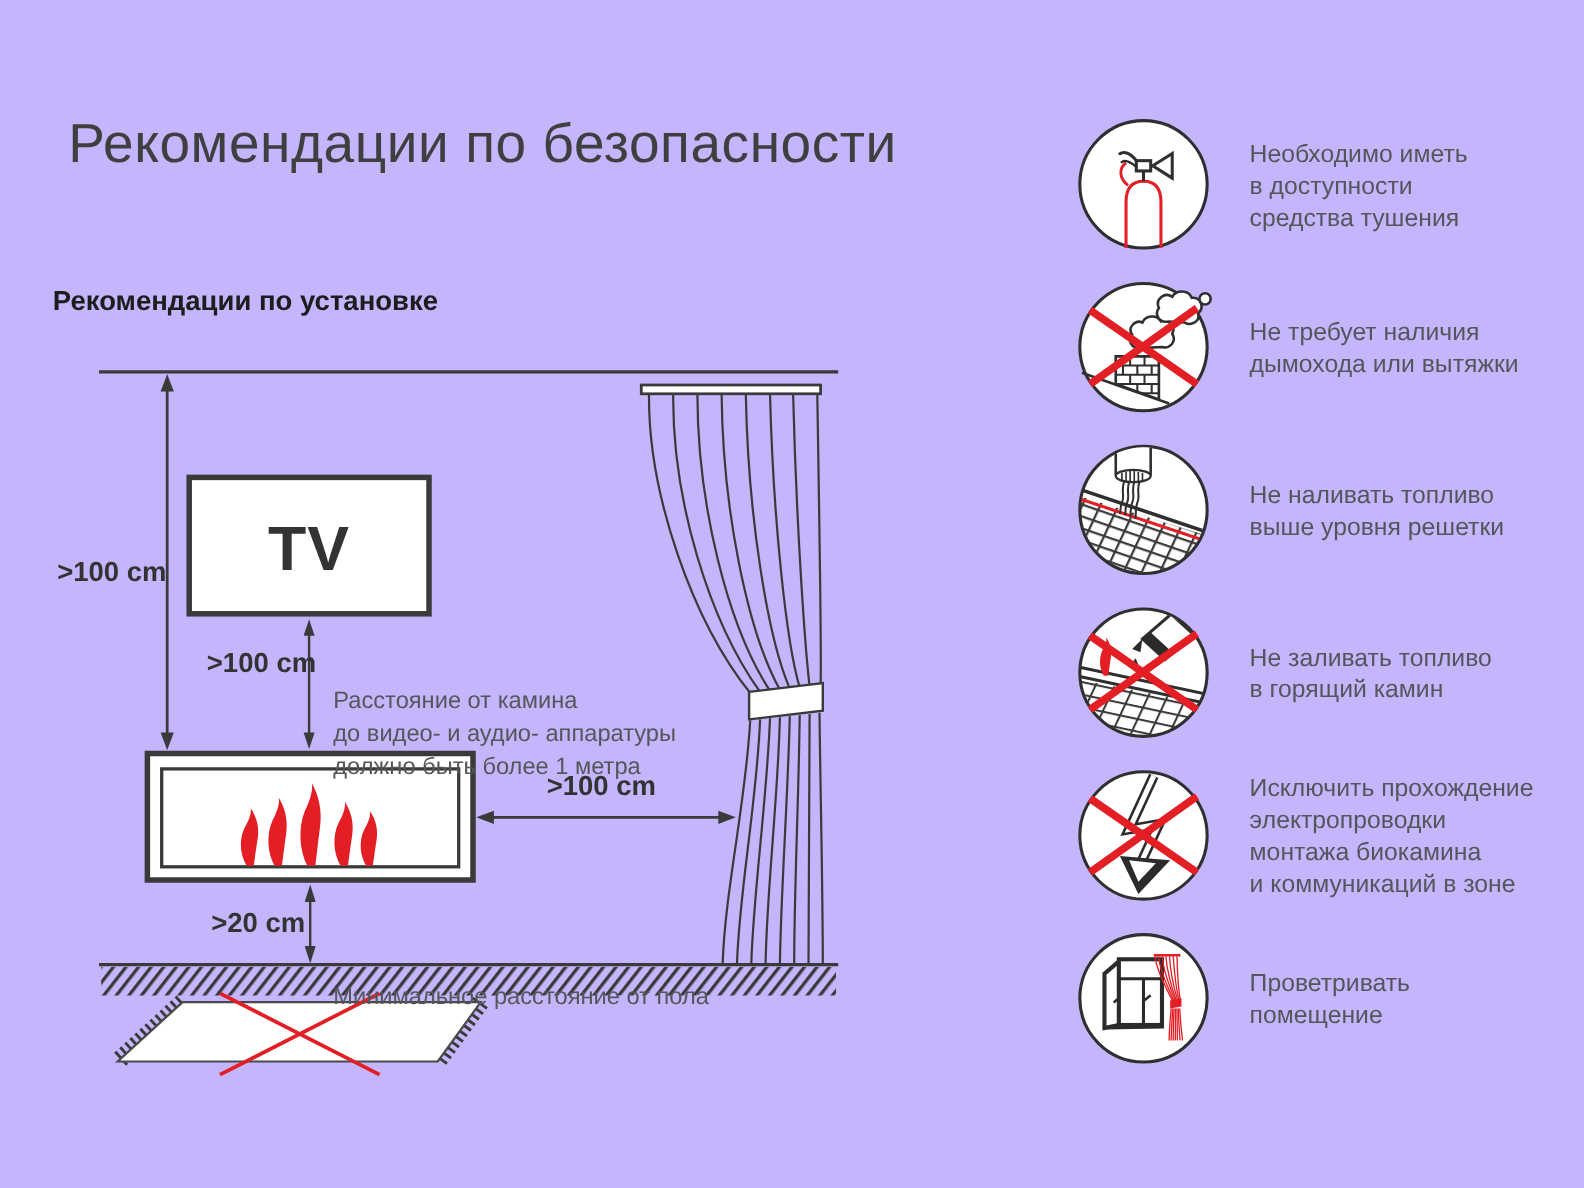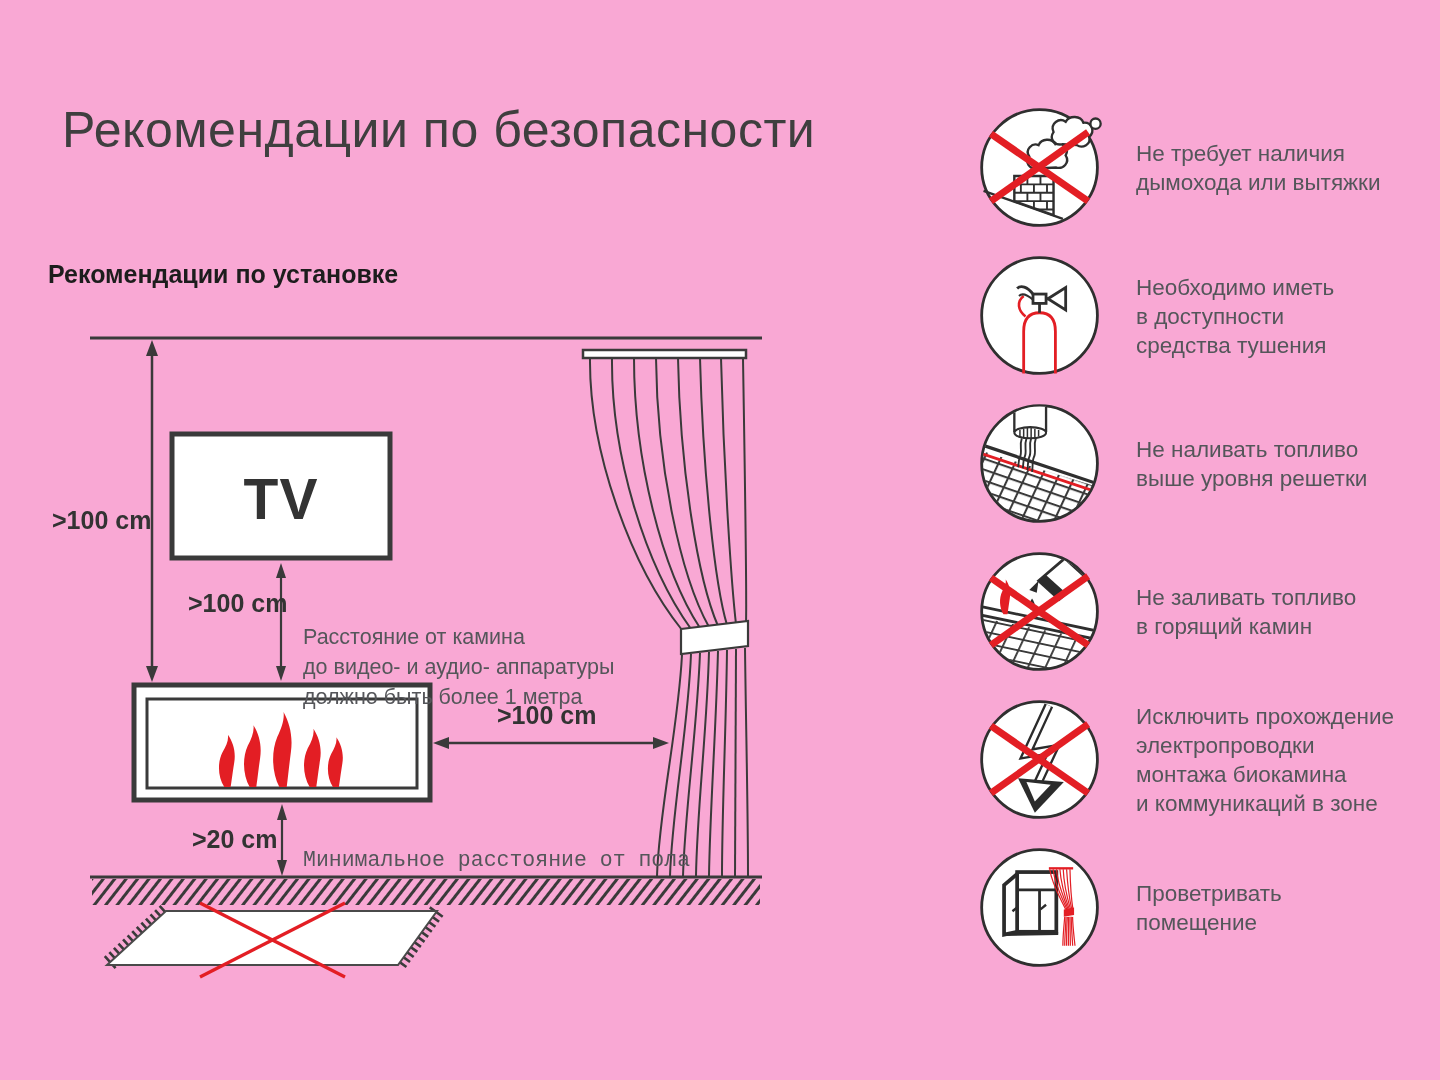--- a/index.html
+++ b/index.html
@@ -1,32 +1,32 @@
 <!DOCTYPE html>
 <html><head>
 <meta charset="utf-8">
 <style>
   html,body{margin:0;padding:0;background:#fff;}
-  .canvas{position:relative;width:1440px;height:1080px;background:#f9a8d4;overflow:hidden;
+  .canvas{position:relative;width:1440px;height:1080px;background:#c4b5fd;overflow:hidden;
           font-family:"Liberation Sans","DejaVu Sans",sans-serif;color:#3a3a3a;}
   .page-title{position:absolute;left:62px;top:101px;font-size:50px;font-weight:400;
               letter-spacing:0.5px;color:#3f3f3f;white-space:nowrap;}
   .section-title{position:absolute;left:48px;top:260px;font-size:25px;font-weight:700;color:#1d1d1d;white-space:nowrap;}
   .scene{position:absolute;left:0;top:0;width:1440px;height:1080px;}
   .dim{position:absolute;font-size:25px;font-weight:700;color:#333;white-space:nowrap;}
   .dim-ceiling{left:52px;top:506px;width:90px;text-align:center;}
   .dim-tv{left:188px;top:589px;}
   .dim-curtain{left:497px;top:701px;}
   .dim-floor{left:192px;top:825px;}
   .tv-label{position:absolute;left:172px;top:466px;width:218px;text-align:center;
             font-size:57px;font-weight:700;color:#333;letter-spacing:1px;}
   .note{position:absolute;font-size:21.5px;color:#55565a;line-height:30px;margin-top:36px;}
   .note span{display:block;}
   .note-tv{left:303px;top:586px;}
-  .note-floor{left:303px;top:810px;line-height:28px;font-family:Liberation Mono, monospace;}
+  .note-floor{left:303px;top:856px;line-height:28px;}
   .safety-col{position:absolute;left:977px;top:105px;width:450px;}
   .safety-row{display:flex;align-items:center;gap:33px;margin-bottom:22px;height:126px;}
   .icon-wrap{width:126px;height:126px;flex:0 0 126px;}
   .icon-wrap svg{display:block;}
   .safety-text{font-size:22.5px;color:#54565a;line-height:29px;}
   .safety-text span{display:block;}
 </style>
 </head>
 <body>
 
@@ -135,20 +135,41 @@
   </div>
   <div class="note note-floor">
     <span>Минимальное расстояние от пола</span>
   </div>
 
   <div class="safety-col">
 
     <div class="safety-row">
       <div class="icon-wrap">
         <svg width="126" height="126" viewBox="0 0 135 135" xmlns="http://www.w3.org/2000/svg">
+          <circle cx="67" cy="67" r="62" fill="#ffffff" stroke="#2f2f2f" stroke-width="3"></circle>
+          <path d="M52,68 C44,62 42,52 50,46" fill="none" stroke="#e31e24" stroke-width="2.8"></path>
+          <path d="M50,129 L50,84 C50,70 56,64 67,64 C78,64 84,70 84,84 L84,129" fill="none" stroke="#e31e24" stroke-width="3"></path>
+          <line x1="67" y1="64" x2="67" y2="54" stroke="#2f2f2f" stroke-width="3"></line>
+          <rect x="60" y="44" width="14" height="10" fill="#ffffff" stroke="#2f2f2f" stroke-width="3"></rect>
+          <path d="M60,44 C54,36 47,34 43,38" fill="none" stroke="#2f2f2f" stroke-width="3"></path>
+          <path d="M60,50 C53,44 48,43 45,46" fill="none" stroke="#2f2f2f" stroke-width="2.2"></path>
+          <polygon points="76,49 95,37 95,61" fill="#ffffff" stroke="#2f2f2f" stroke-width="3"></polygon>
+          <line x1="74" y1="49" x2="76" y2="49" stroke="#2f2f2f" stroke-width="3"></line>
+        </svg>
+      </div>
+      <div class="safety-text">
+        <span>Необходимо иметь</span>
+        <span>в доступности</span>
+        <span>средства тушения</span>
+      </div>
+    </div>
+
+    <div class="safety-row">
+      <div class="icon-wrap">
+        <svg width="126" height="126" viewBox="0 0 135 135" xmlns="http://www.w3.org/2000/svg">
           <defs>
               <clipPath id="ch1">
                 <polygon points="40,76 82,76 82,118 40,103"></polygon>
               </clipPath>
             </defs>
           <circle cx="67" cy="67" r="62" fill="#ffffff" stroke="#2f2f2f" stroke-width="3"></circle>
           <line x1="7" y1="92" x2="92" y2="122" stroke="#2f2f2f" stroke-width="2.6"></line>
           <polygon points="40,76 82,76 82,118 40,103" fill="#ffffff" stroke="#2f2f2f" stroke-width="2.6"></polygon>
           <g clip-path="url(#ch1)" stroke="#2f2f2f" stroke-width="2">
             <line x1="40" y1="85" x2="82" y2="85"></line>
@@ -171,41 +192,20 @@
           <circle cx="127" cy="20" r="5.5" fill="#ffffff" stroke="#2f2f2f" stroke-width="2.5"></circle>
           <g stroke="#e31e24" stroke-width="7.5">
             <line x1="15" y1="31" x2="119" y2="103"></line>
               <line x1="119" y1="29" x2="15" y2="103"></line>
           </g>
         </svg>
       </div>
       <div class="safety-text">
         <span>Не требует наличия</span>
         <span>дымохода или вытяжки</span>
-      </div>
-    </div>
-
-    <div class="safety-row">
-      <div class="icon-wrap">
-        <svg width="126" height="126" viewBox="0 0 135 135" xmlns="http://www.w3.org/2000/svg">
-          <circle cx="67" cy="67" r="62" fill="#ffffff" stroke="#2f2f2f" stroke-width="3"></circle>
-          <path d="M52,68 C44,62 42,52 50,46" fill="none" stroke="#e31e24" stroke-width="2.8"></path>
-          <path d="M50,129 L50,84 C50,70 56,64 67,64 C78,64 84,70 84,84 L84,129" fill="none" stroke="#e31e24" stroke-width="3"></path>
-          <line x1="67" y1="64" x2="67" y2="54" stroke="#2f2f2f" stroke-width="3"></line>
-          <rect x="60" y="44" width="14" height="10" fill="#ffffff" stroke="#2f2f2f" stroke-width="3"></rect>
-          <path d="M60,44 C54,36 47,34 43,38" fill="none" stroke="#2f2f2f" stroke-width="3"></path>
-          <path d="M60,50 C53,44 48,43 45,46" fill="none" stroke="#2f2f2f" stroke-width="2.2"></path>
-          <polygon points="76,49 95,37 95,61" fill="#ffffff" stroke="#2f2f2f" stroke-width="3"></polygon>
-          <line x1="74" y1="49" x2="76" y2="49" stroke="#2f2f2f" stroke-width="3"></line>
-        </svg>
-      </div>
-      <div class="safety-text">
-        <span>Необходимо иметь</span>
-        <span>в доступности</span>
-        <span>средства тушения</span>
       </div>
     </div>
 
     <div class="safety-row">
       <div class="icon-wrap">
         <svg width="126" height="126" viewBox="0 0 135 135" xmlns="http://www.w3.org/2000/svg">
           <defs>
             <clipPath id="c3">
                 <circle cx="67" cy="67" r="61"></circle>
               </clipPath>

